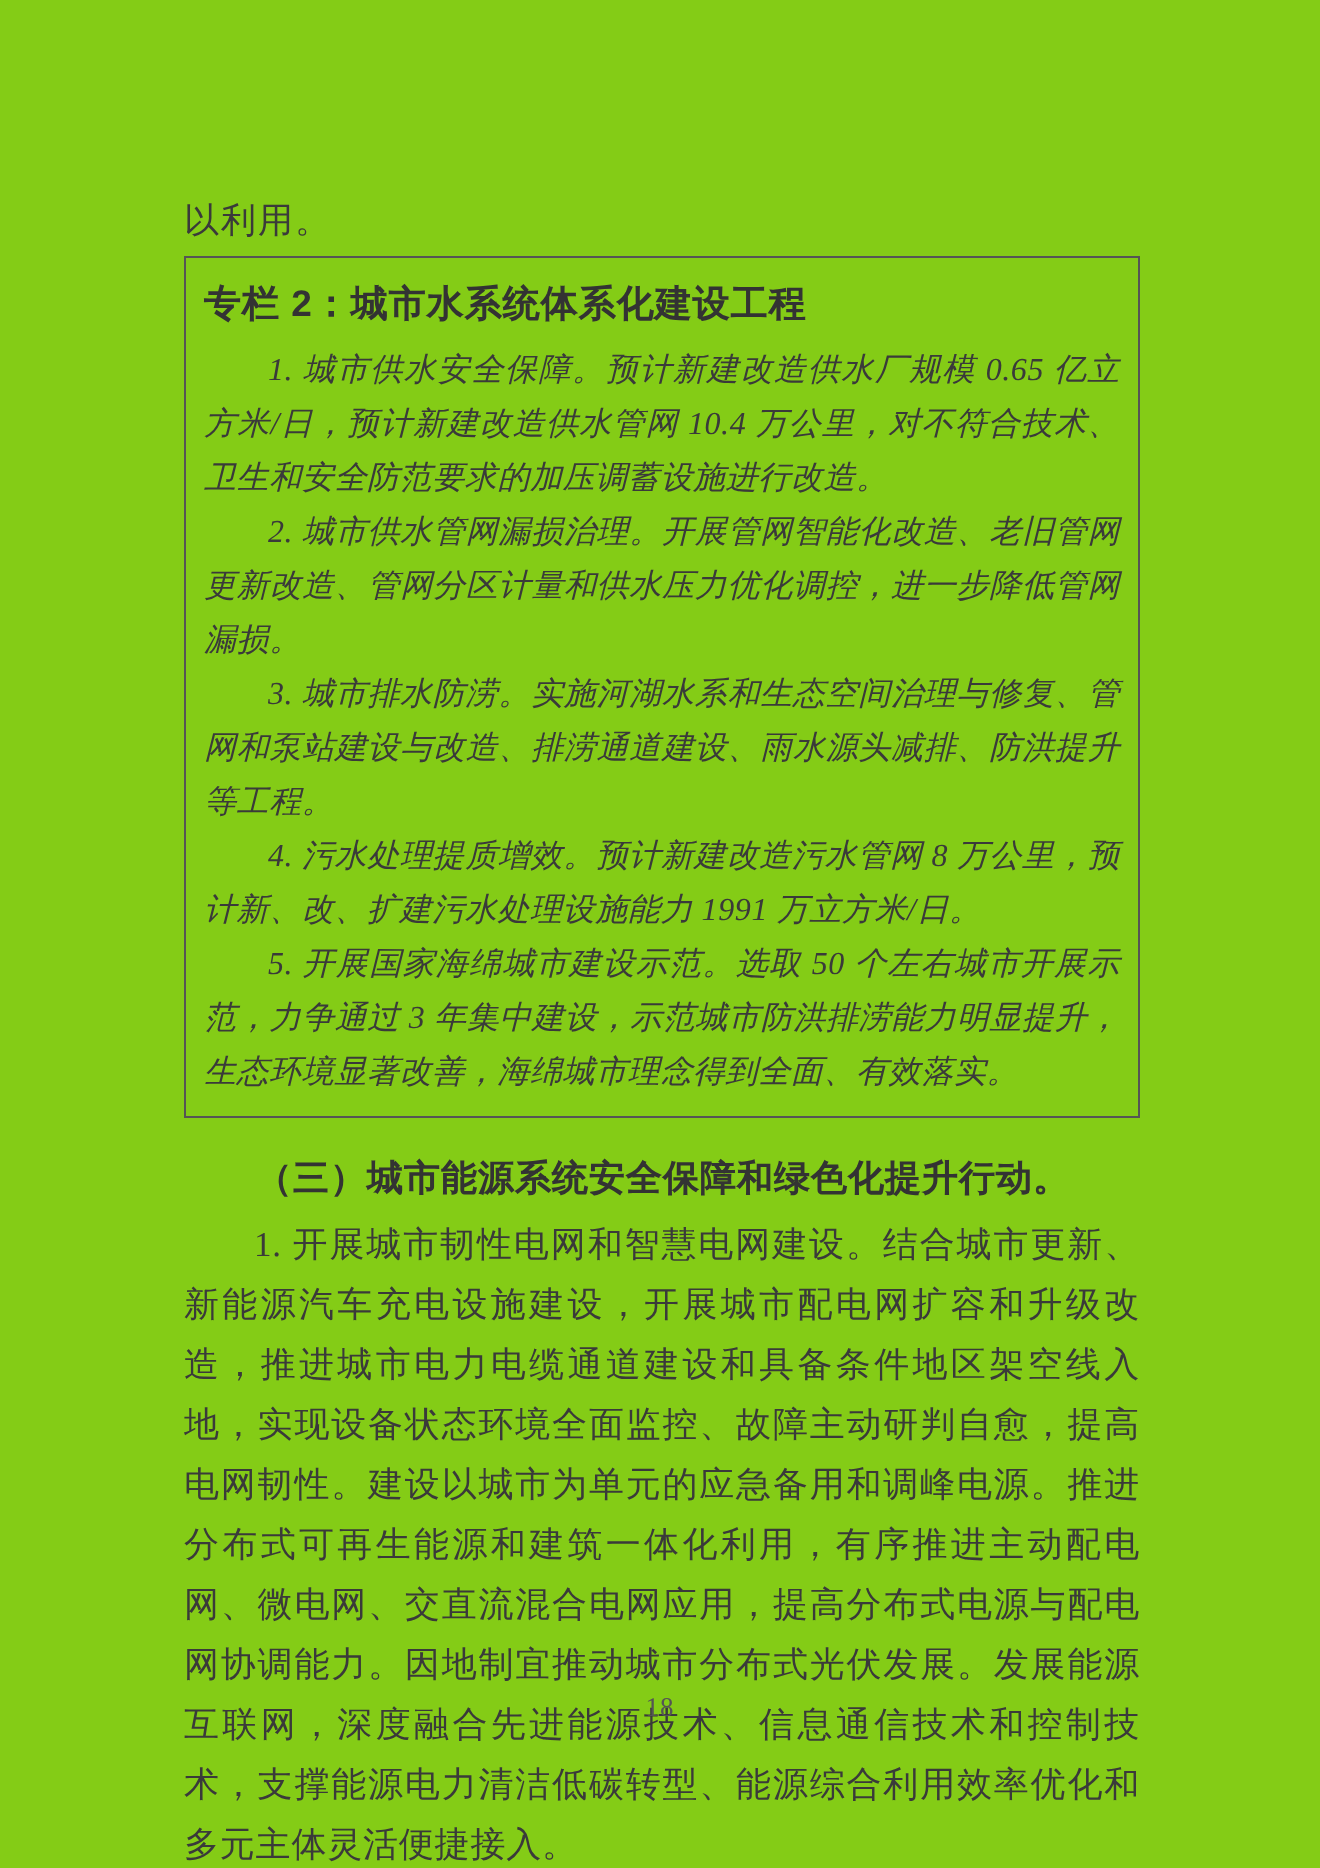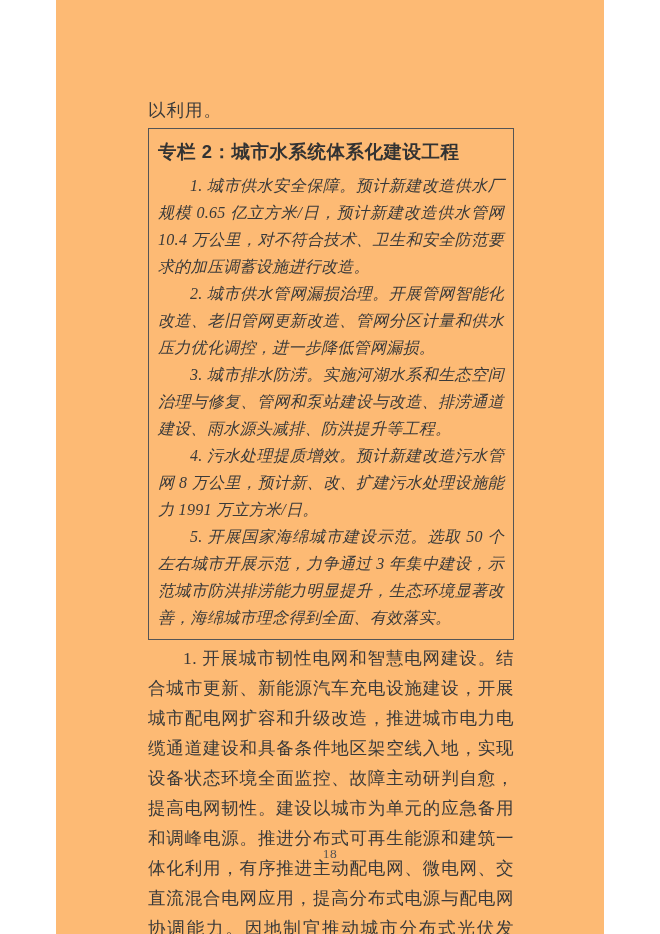--- a/index.html
+++ b/index.html
@@ -1,22 +1,22 @@
 <!DOCTYPE html>
 <html><head>
 <meta charset="utf-8">
 <style>
   * { margin: 0; padding: 0; box-sizing: border-box; }
   html, body { background: #ffffff; }
   .page {
     position: relative;
-    width: 548px;
+    width: 660px;
     height: 934px;
     margin: 0 auto;
-    background: #fdba74;
+    background: #84cc16;
     font-family: "Liberation Serif", serif;
     color: #3a3a3a;
     padding: 98px 90px 0 92px;
     overflow: hidden;
   }
   .intro {
     font-size: 17.5px;
     line-height: 24px;
     letter-spacing: 1px;
   }
@@ -80,18 +80,19 @@
 
   <div class="feature-box">
     <div class="box-title">专栏 2：城市水系统体系化建设工程</div>
     <p class="box-para">1. 城市供水安全保障。预计新建改造供水厂规模 0.65 亿立方米/日，预计新建改造供水管网 10.4 万公里，对不符合技术、卫生和安全防范要求的加压调蓄设施进行改造。</p>
     <p class="box-para">2. 城市供水管网漏损治理。开展管网智能化改造、老旧管网更新改造、管网分区计量和供水压力优化调控，进一步降低管网漏损。</p>
     <p class="box-para">3. 城市排水防涝。实施河湖水系和生态空间治理与修复、管网和泵站建设与改造、排涝通道建设、雨水源头减排、防洪提升等工程。</p>
     <p class="box-para">4. 污水处理提质增效。预计新建改造污水管网 8 万公里，预计新、改、扩建污水处理设施能力 1991 万立方米/日。</p>
     <p class="box-para">5. 开展国家海绵城市建设示范。选取 50 个左右城市开展示范，力争通过 3 年集中建设，示范城市防洪排涝能力明显提升，生态环境显著改善，海绵城市理念得到全面、有效落实。</p>
   </div>
 
+  <p class="section-heading">（三）城市能源系统安全保障和绿色化提升行动。</p>
 
   <p class="body-para">1. 开展城市韧性电网和智慧电网建设。结合城市更新、新能源汽车充电设施建设，开展城市配电网扩容和升级改造，推进城市电力电缆通道建设和具备条件地区架空线入地，实现设备状态环境全面监控、故障主动研判自愈，提高电网韧性。建设以城市为单元的应急备用和调峰电源。推进分布式可再生能源和建筑一体化利用，有序推进主动配电网、微电网、交直流混合电网应用，提高分布式电源与配电网协调能力。因地制宜推动城市分布式光伏发展。发展能源互联网，深度融合先进能源技术、信息通信技术和控制技术，支撑能源电力清洁低碳转型、能源综合利用效率优化和多元主体灵活便捷接入。</p>
 
   <div class="page-number">18</div>
 
 </div>
 
 </body></html>

